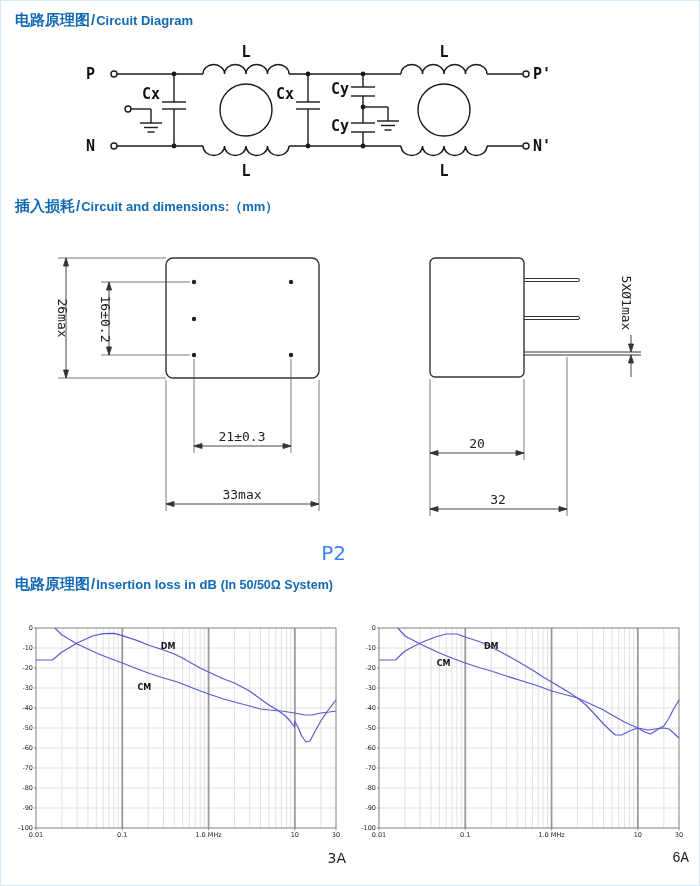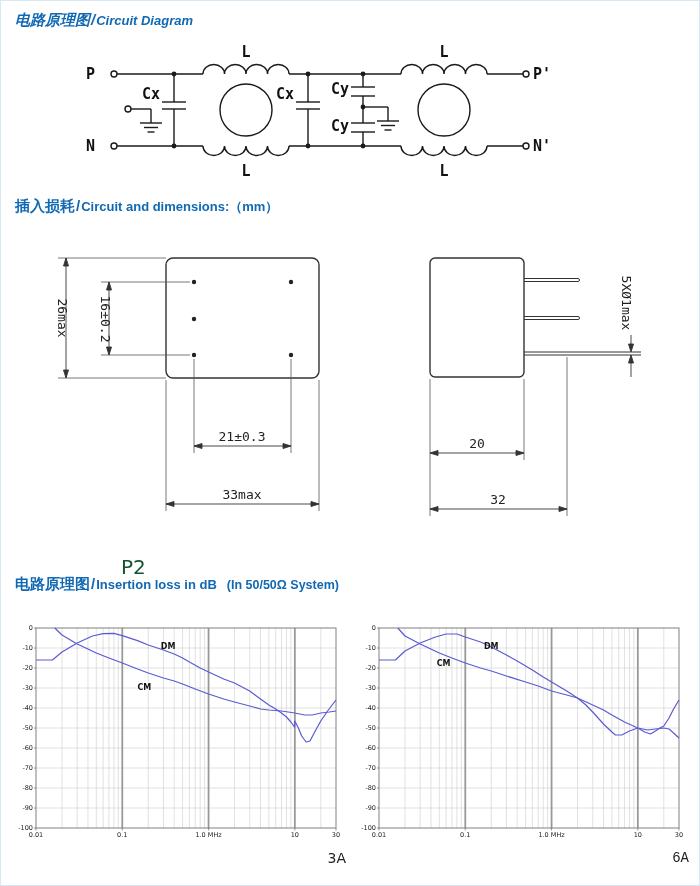--- a/index.html
+++ b/index.html
@@ -5,40 +5,40 @@
   html,body{margin:0;padding:0;}
   body{
     width:700px;height:886px;position:relative;background:#ffffff;
     border:1px solid #d8e7f4;box-sizing:border-box;
     font-family:"Liberation Sans", sans-serif;overflow:hidden;
   }
   .hdr{position:absolute;left:14px;color:#1169b4;font-weight:bold;white-space:nowrap;}
   .hdr .zh{font-size:15px;}
   .hdr .sep{font-size:15px;padding:0 1px;}
   .hdr .en{font-size:13px;}
-  .hdr .note{font-size:12.5px;margin-left:10px;}
+  .hdr .note{font-size:12.5px;margin-left:4px;}
   .abs{position:absolute;}
   svg{display:block;}
   svg text{font-family:"DejaVu Sans", sans-serif;}
   .clab{font-family:"DejaVu Sans Mono", monospace;font-weight:bold;font-size:15px;fill:#111;}
   .dim{font-family:"DejaVu Sans Mono", monospace;font-size:13px;fill:#222;}
   .part-label{
-    position:absolute;left:120px;top:554px;width:225px;text-align:left;
-    font-size:20px;color:#14532d;font-family:"DejaVu Sans", sans-serif;
+    position:absolute;left:120px;top:540px;width:225px;text-align:right;
+    font-size:20px;color:#3b82f6;font-family:"DejaVu Sans", sans-serif;
   }
   .chart{position:absolute;top:615px;width:330px;height:235px;}
   .chart-title{
     position:absolute;top:849px;width:330px;text-align:right;
     font-size:14px;color:#222;font-family:"DejaVu Sans", sans-serif;
   }
 </style>
 </head>
 <body>
 
-<div class="hdr" style="top:10px;font-style:italic;">
+<div class="hdr" style="top:10px;">
   <span class="zh">电路原理图</span><span class="sep">/</span><span class="en">Circuit Diagram</span>
 </div>
 
 <svg class="abs" style="left:80px;top:38px;" width="480" height="145" viewBox="0 0 480 145">
   <g stroke="#1a1a1a" stroke-width="1.4" fill="none">
 
     <path d="M36,35 H122"></path>
       <path d="M208,35 H320"></path>
       <path d="M406,35 H442"></path>
     <path d="M36,107 H122"></path>

